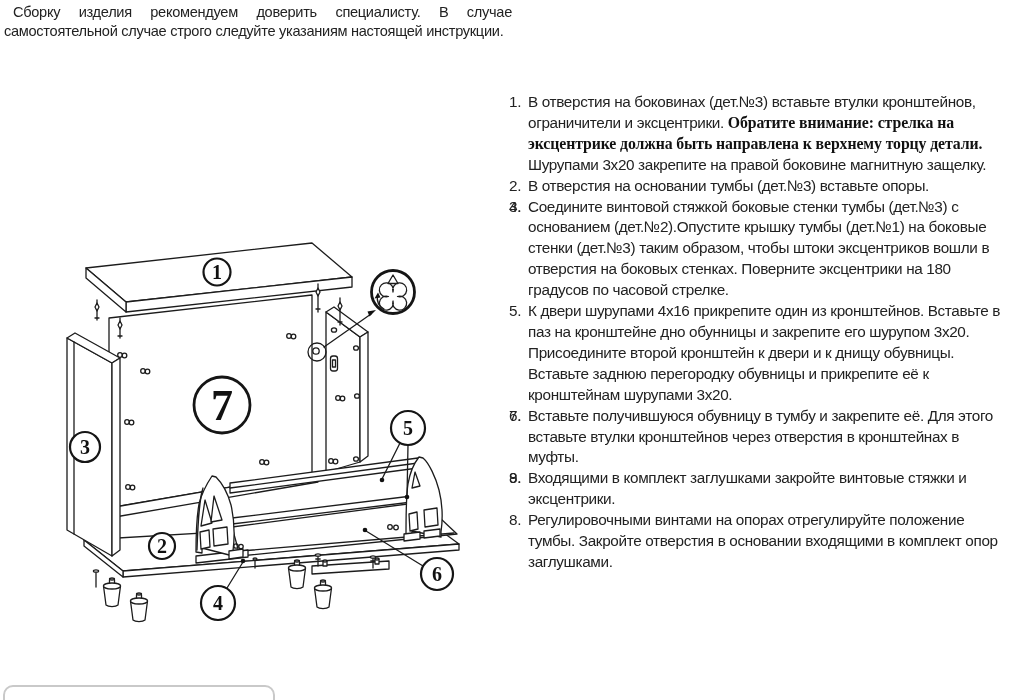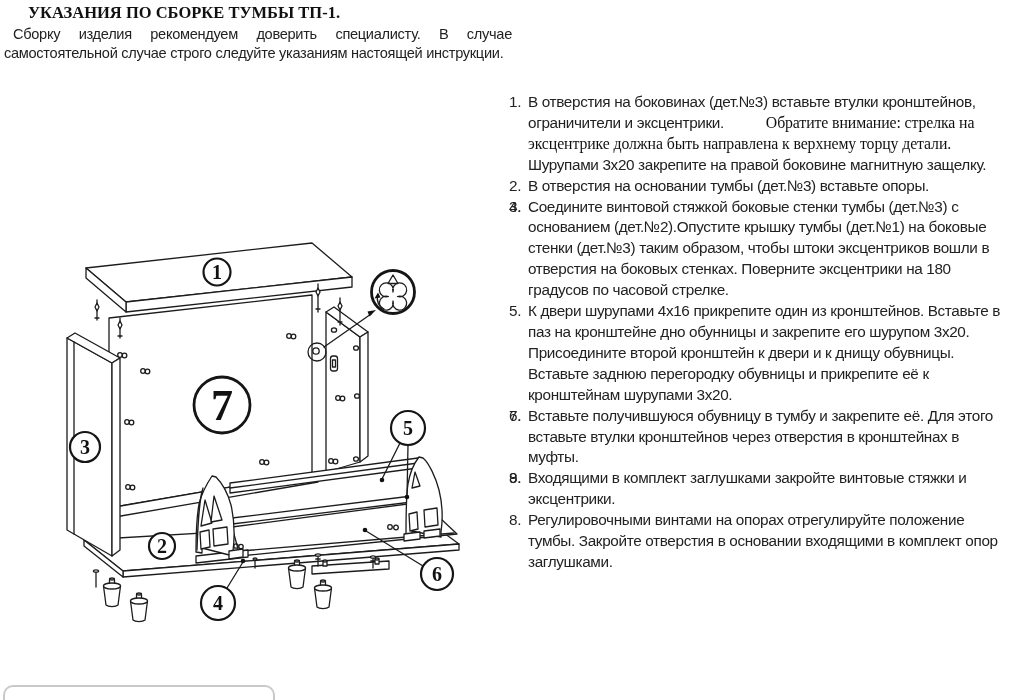--- a/index.html
+++ b/index.html
@@ -12,22 +12,22 @@
   .intro-title{font-family:"Liberation Serif",serif;font-weight:bold;font-size:16.5px;
                color:#111;padding-left:24px;margin:0 0 2px 0;}
   .intro p{margin:0;font-size:14.6px;line-height:19.2px;text-align:justify;
            text-indent:9px;letter-spacing:-0.3px;color:#222;}
 
   
   .steps{left:509px;top:92px;width:501px;font-size:15.3px;line-height:20.9px;
          letter-spacing:-0.35px;color:#222;}
   .step{position:relative;padding-left:19px;}
   .step .num{position:absolute;left:0;top:0;}
-  .step .bold{font-family:"Liberation Serif",serif;font-weight:normal;
-              font-size:15.8px;color:#111;letter-spacing:-0.1px;margin-left:38px;}
+  .step .bold{font-family:"Liberation Serif",serif;font-weight:bold;
+              font-size:15.8px;color:#111;letter-spacing:-0.1px;}
 
   
   .diagram{left:0;top:230px;}
   .diagram *{vector-effect:non-scaling-stroke;}
   .ln{stroke:#1c1c1c;stroke-width:1.3;fill:#fff;stroke-linejoin:round;stroke-linecap:round;}
   .nf{fill:none;}
   .dot{fill:#111;stroke:none;}
   .co{stroke:#151515;stroke-width:2.2;fill:#fff;}
   .co7{stroke-width:2.8;}
   .clbl{font-family:"Liberation Serif",serif;font-weight:bold;fill:#111;
@@ -36,21 +36,20 @@
   .clbl-b{font-size:44px;}
 
   
   .bottom-box{left:3px;top:685px;width:268px;height:40px;border:2px solid #c9c9c9;
               border-radius:10px;background:#fff;}
 </style>
 </head>
 <body>
 
 <div class="abs intro">
-  <div class="intro-title">УКАЗАНИЯ ПО СБОРКЕ ТУМБЫ ТП-1.</div>
   <p>Сборку изделия рекомендуем доверить специалисту. В случае самостоятельной случае строго следуйте указаниям настоящей инструкции.</p>
 </div>
 
 <svg class="abs diagram" width="512" height="420" viewBox="0 0 512 420">
 
   <g>
     <polygon class="ln" points="109,88 312,65 312,243 109,278"></polygon>
     <polygon class="ln" points="109,278 312,243 318,252 115,287"></polygon>
     <g class="ln nf">
       <circle cx="120" cy="125" r="2.3"></circle>

